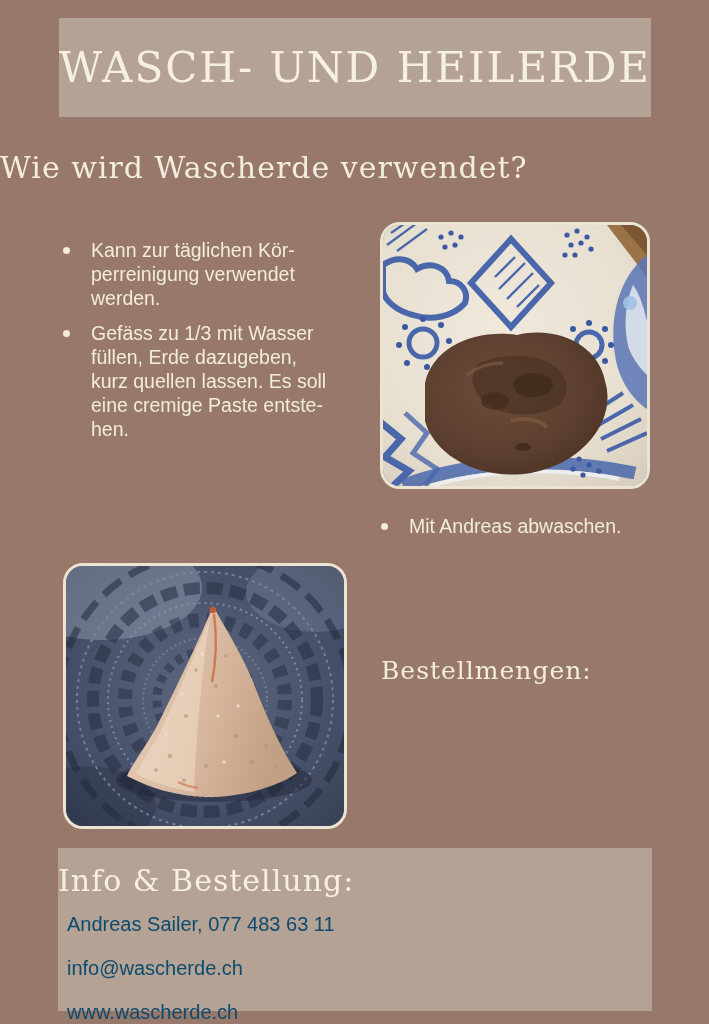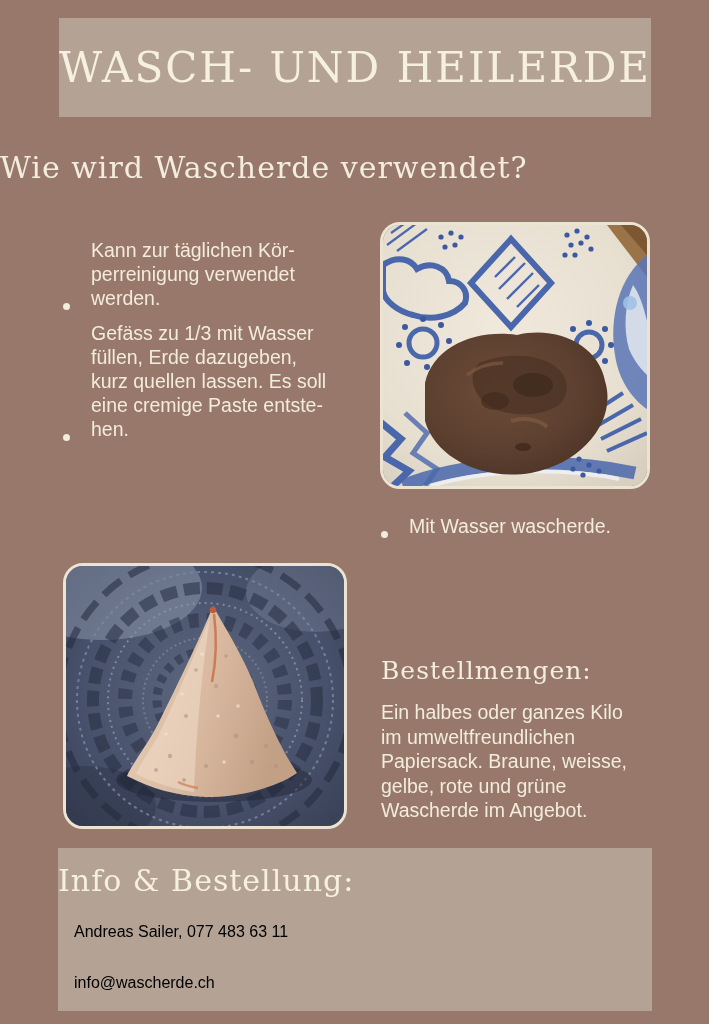--- a/index.html
+++ b/index.html
@@ -19,21 +19,21 @@
     margin:0;font-family:"DejaVu Serif",serif;font-weight:400;
     font-size:42px;letter-spacing:2px;color:#f6f0e0;white-space:nowrap;
   }
   .subtitle{
     position:absolute;left:0;top:150px;width:709px;margin:0;
     font-family:"DejaVu Serif",serif;font-weight:400;
     font-size:30px;letter-spacing:1px;color:#f3edde;
   }
   
   ul.bullets{list-style:none;margin:0;padding:0;position:absolute;}
-  ul.bullets li{display:flex;margin:0 0 11px 0;align-items:flex-end;}
+  ul.bullets li{display:flex;margin:0 0 11px 0;}
   .dot{
     flex:0 0 auto;width:7px;height:7px;border-radius:50%;
     background:#f2ecdc;margin:9px 21px 0 0;
   }
   .btext{
     white-space:pre-line;font-size:19.5px;line-height:24px;color:#f2ecdc;
   }
   .bullets-left{left:63px;top:238px;width:320px;}
   .bullets-right{left:381px;top:514px;width:320px;}
   
@@ -57,21 +57,21 @@
   .photo-powder{left:63px;top:563px;width:284px;height:266px;}
   
   .footer{
     position:absolute;left:58px;top:848px;width:594px;height:163px;
     background:#b4a294;text-align:left;
   }
   .footer-heading{
     margin:15px 0 6px 0;font-family:"DejaVu Serif",serif;font-weight:400;
     font-size:30px;letter-spacing:1px;color:#f6f0e0;
   }
-  .footer p{margin:16px;font-size:16px;line-height:35px;color:#000000;}
+  .footer p{margin:9px;font-size:20px;line-height:35px;color:#0c4a6e;}
 </style>
 </head>
 <body>
 
 <div class="page">
 
   <header class="banner">
     <h1 class="title">WASCH- UND HEILERDE</h1>
   </header>
 
@@ -200,30 +200,25 @@
       <ellipse cx="112" cy="176" rx="14" ry="9" fill="#3e2a1c" opacity="0.6"></ellipse>
       <path d="M128,196 C140,192 156,194 164,202" fill="none" stroke="#7a5740" stroke-width="4" opacity="0.8"></path>
       <path d="M84,150 C94,142 108,138 120,138" fill="none" stroke="#7d5a42" stroke-width="3.5" opacity="0.7"></path>
       <ellipse cx="140" cy="222" rx="8" ry="4" fill="#3a2718" opacity="0.7"></ellipse>
     </svg>
   </figure>
 
   <ul class="bullets bullets-right">
     <li>
       <span class="dot"></span>
-      <span class="btext">Mit Wasser wascherde.</span>
+      <span class="btext">Mit Andreas abwaschen.</span>
     </li>
   </ul>
 
   <h3 class="order-heading">Bestellmengen:</h3>
-  <p class="order-body">Ein halbes oder ganzes Kilo
-im umweltfreundlichen
-Papiersack. Braune, weisse,
-gelbe, rote und grüne
-Wascherde im Angebot.</p>
 
   <figure class="photo photo-powder" style="margin:0;">
     <svg width="278" height="260" viewBox="0 0 278 260" xmlns="http://www.w3.org/2000/svg">
       <defs>
         <radialGradient id="plateG" cx="50%" cy="48%" r="80%">
           <stop offset="0%" stop-color="#5d687f"></stop>
           <stop offset="55%" stop-color="#48516b"></stop>
           <stop offset="85%" stop-color="#3a4258"></stop>
           <stop offset="100%" stop-color="#4b5064"></stop>
         </radialGradient>

